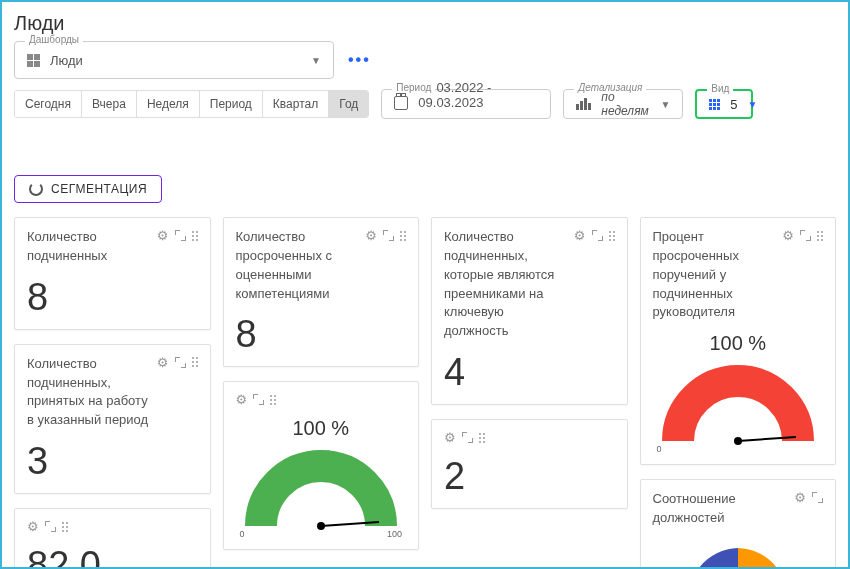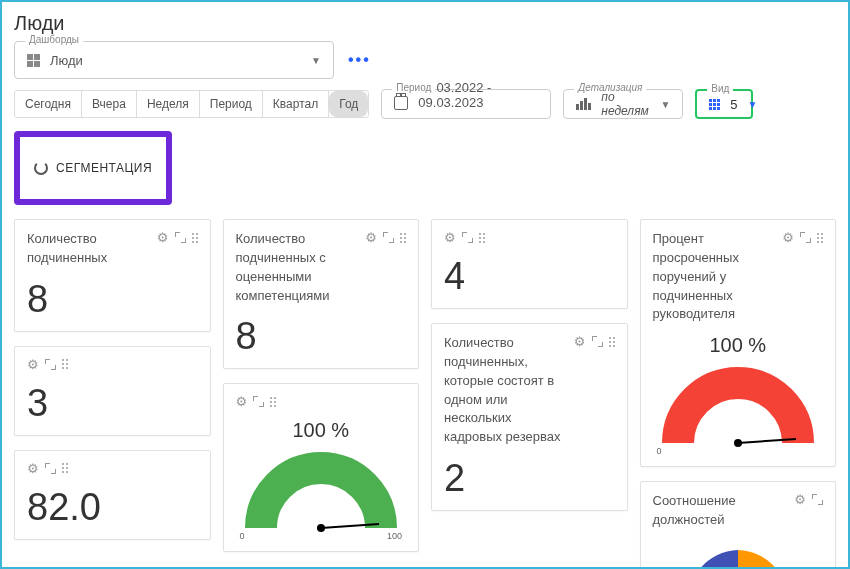--- a/index.html
+++ b/index.html
@@ -14,31 +14,31 @@
 .field-wrap.view { width: 58px; height: 30px; border: 2px solid #22c55e; }
 .field-wrap .value { flex: 1; font-size: 13px; color: #555; }
 .field-wrap .arrow { color: #777; font-size: 10px; }
 .grid-icon { display: grid; grid-template-columns: 6px 6px; grid-template-rows: 6px 6px; gap: 1px; }
 .grid-icon span { background: #888; }
 .more-icon { color: #2962ff; font-size: 16px; letter-spacing: 2px; font-weight: bold; }
 .toolbar-row { padding: 0 12px 14px; display: flex; align-items: center; gap: 12px; flex-wrap: wrap; }
 .time-tabs { display: flex; border: 1px solid #ddd; border-radius: 3px; overflow: hidden; }
 .time-tab { padding: 6px 10px; font-size: 12px; color: #555; background: #fff; border-right: 1px solid #ddd; cursor: pointer; }
 .time-tab:last-child { border-right: none; }
-.time-tab.active { background: #ddd; border-radius: 8px; }
+.time-tab.active { background: #ddd; }
 .calendar-icon { display: inline-block; width: 14px; height: 14px; border: 1.5px solid #666; border-radius: 2px; position: relative; }
 .calendar-icon::before { content: ''; position: absolute; top: -4px; left: 1px; width: 3px; height: 3px; border: 1.5px solid #666; border-bottom: none; }
 .calendar-icon::after { content: ''; position: absolute; top: -4px; right: 1px; width: 3px; height: 3px; border: 1.5px solid #666; border-bottom: none; }
 .bar-icon { display: flex; align-items: flex-end; gap: 1px; }
 .bar-icon span { width: 3px; background: #666; }
 .bar-icon span:nth-child(1){height:6px}.bar-icon span:nth-child(2){height:9px}.bar-icon span:nth-child(3){height:12px}.bar-icon span:nth-child(4){height:7px}
 .view-grid-icon { display: grid; grid-template-columns: repeat(3, 3px); grid-template-rows: repeat(3, 3px); gap: 1px; }
 .view-grid-icon span { background: #2962ff; }
 .view-value { font-size: 13px; color: #333; }
-.seg-btn { border: 6px solid #6d28d9; border-radius: 4px; padding: 24px 14px; font-size: 12px; font-weight: 500; letter-spacing: 0.5px; display: flex; align-items: center; gap: 8px; cursor: pointer; background: #fff; }
+.seg-btn { border: 1px solid #6d28d9; border-radius: 4px; padding: 6px 14px; font-size: 12px; font-weight: 500; letter-spacing: 0.5px; display: flex; align-items: center; gap: 8px; cursor: pointer; background: #fff; margin-top: 44px; }
 .seg-btn .refresh { width: 14px; height: 14px; border: 2px solid #555; border-radius: 50%; border-top-color: transparent; display: inline-block; position: relative; }
 .cards { padding: 0 12px; display: grid; grid-template-columns: repeat(4, 1fr); gap: 12px; align-items: start; }
 .col { display: flex; flex-direction: column; gap: 14px; }
 .card { border: 1px solid #e0e0e0; border-radius: 2px; background: #fff; padding: 10px 12px; box-shadow: 0 1px 2px rgba(0,0,0,0.04); position: relative; }
 .card-head { display: flex; justify-content: space-between; align-items: flex-start; gap: 6px; margin-bottom: 10px; }
 .card-title { font-size: 13px; color: #555; line-height: 1.45; flex: 1; }
 .card-actions { display: flex; gap: 6px; align-items: center; color: #999; font-size: 12px; flex-shrink: 0; }
 .gear-icon, .expand-icon, .drag-icon { cursor: pointer; }
 .gear-icon { font-size: 13px; }
 .expand-icon { display: inline-block; width: 11px; height: 11px; position: relative; }
@@ -138,20 +138,21 @@
               <span></span>
               <span></span>
               <span></span>
             </span>
           </div>
       </div>
       <div class="big-num">8</div>
     </div>
     <div class="card">
       <div class="card-head">
+        <div class="card-title">Количество подчиненных, принятых на работу в указанный период</div>
         <div class="card-actions">
             <span class="gear-icon">⚙</span>
             <span class="expand-icon"></span>
             <span class="drag-icon">
               <span></span>
               <span></span>
               <span></span>
               <span></span>
               <span></span>
               <span></span>
@@ -175,21 +176,21 @@
             </span>
           </div>
       </div>
       <div class="big-num">82.0</div>
     </div>
   </div>
 
   <div class="col">
     <div class="card">
       <div class="card-head">
-        <div class="card-title">Количество подчиненных с оцененными компетенциями</div>
+        <div class="card-title">Количество просроченных с оцененными компетенциями</div>
         <div class="card-actions">
             <span class="gear-icon">⚙</span>
             <span class="expand-icon"></span>
             <span class="drag-icon">
               <span></span>
               <span></span>
               <span></span>
               <span></span>
               <span></span>
               <span></span>
@@ -226,38 +227,38 @@
             <span>0</span>
             <span>100</span>
           </div>
       </div>
     </div>
   </div>
 
   <div class="col">
     <div class="card">
       <div class="card-head">
+        <div class="card-title">Количество подчиненных, которые являются преемниками на ключевую должность</div>
         <div class="card-actions">
             <span class="gear-icon">⚙</span>
             <span class="expand-icon"></span>
             <span class="drag-icon">
               <span></span>
               <span></span>
               <span></span>
               <span></span>
               <span></span>
               <span></span>
             </span>
           </div>
       </div>
       <div class="big-num">4</div>
     </div>
     <div class="card">
       <div class="card-head">
-        <div class="card-title">Количество подчиненных, которые состоят в одном или нескольких кадровых резервах</div>
         <div class="card-actions">
             <span class="gear-icon">⚙</span>
             <span class="expand-icon"></span>
             <span class="drag-icon">
               <span></span>
               <span></span>
               <span></span>
               <span></span>
               <span></span>
               <span></span>

